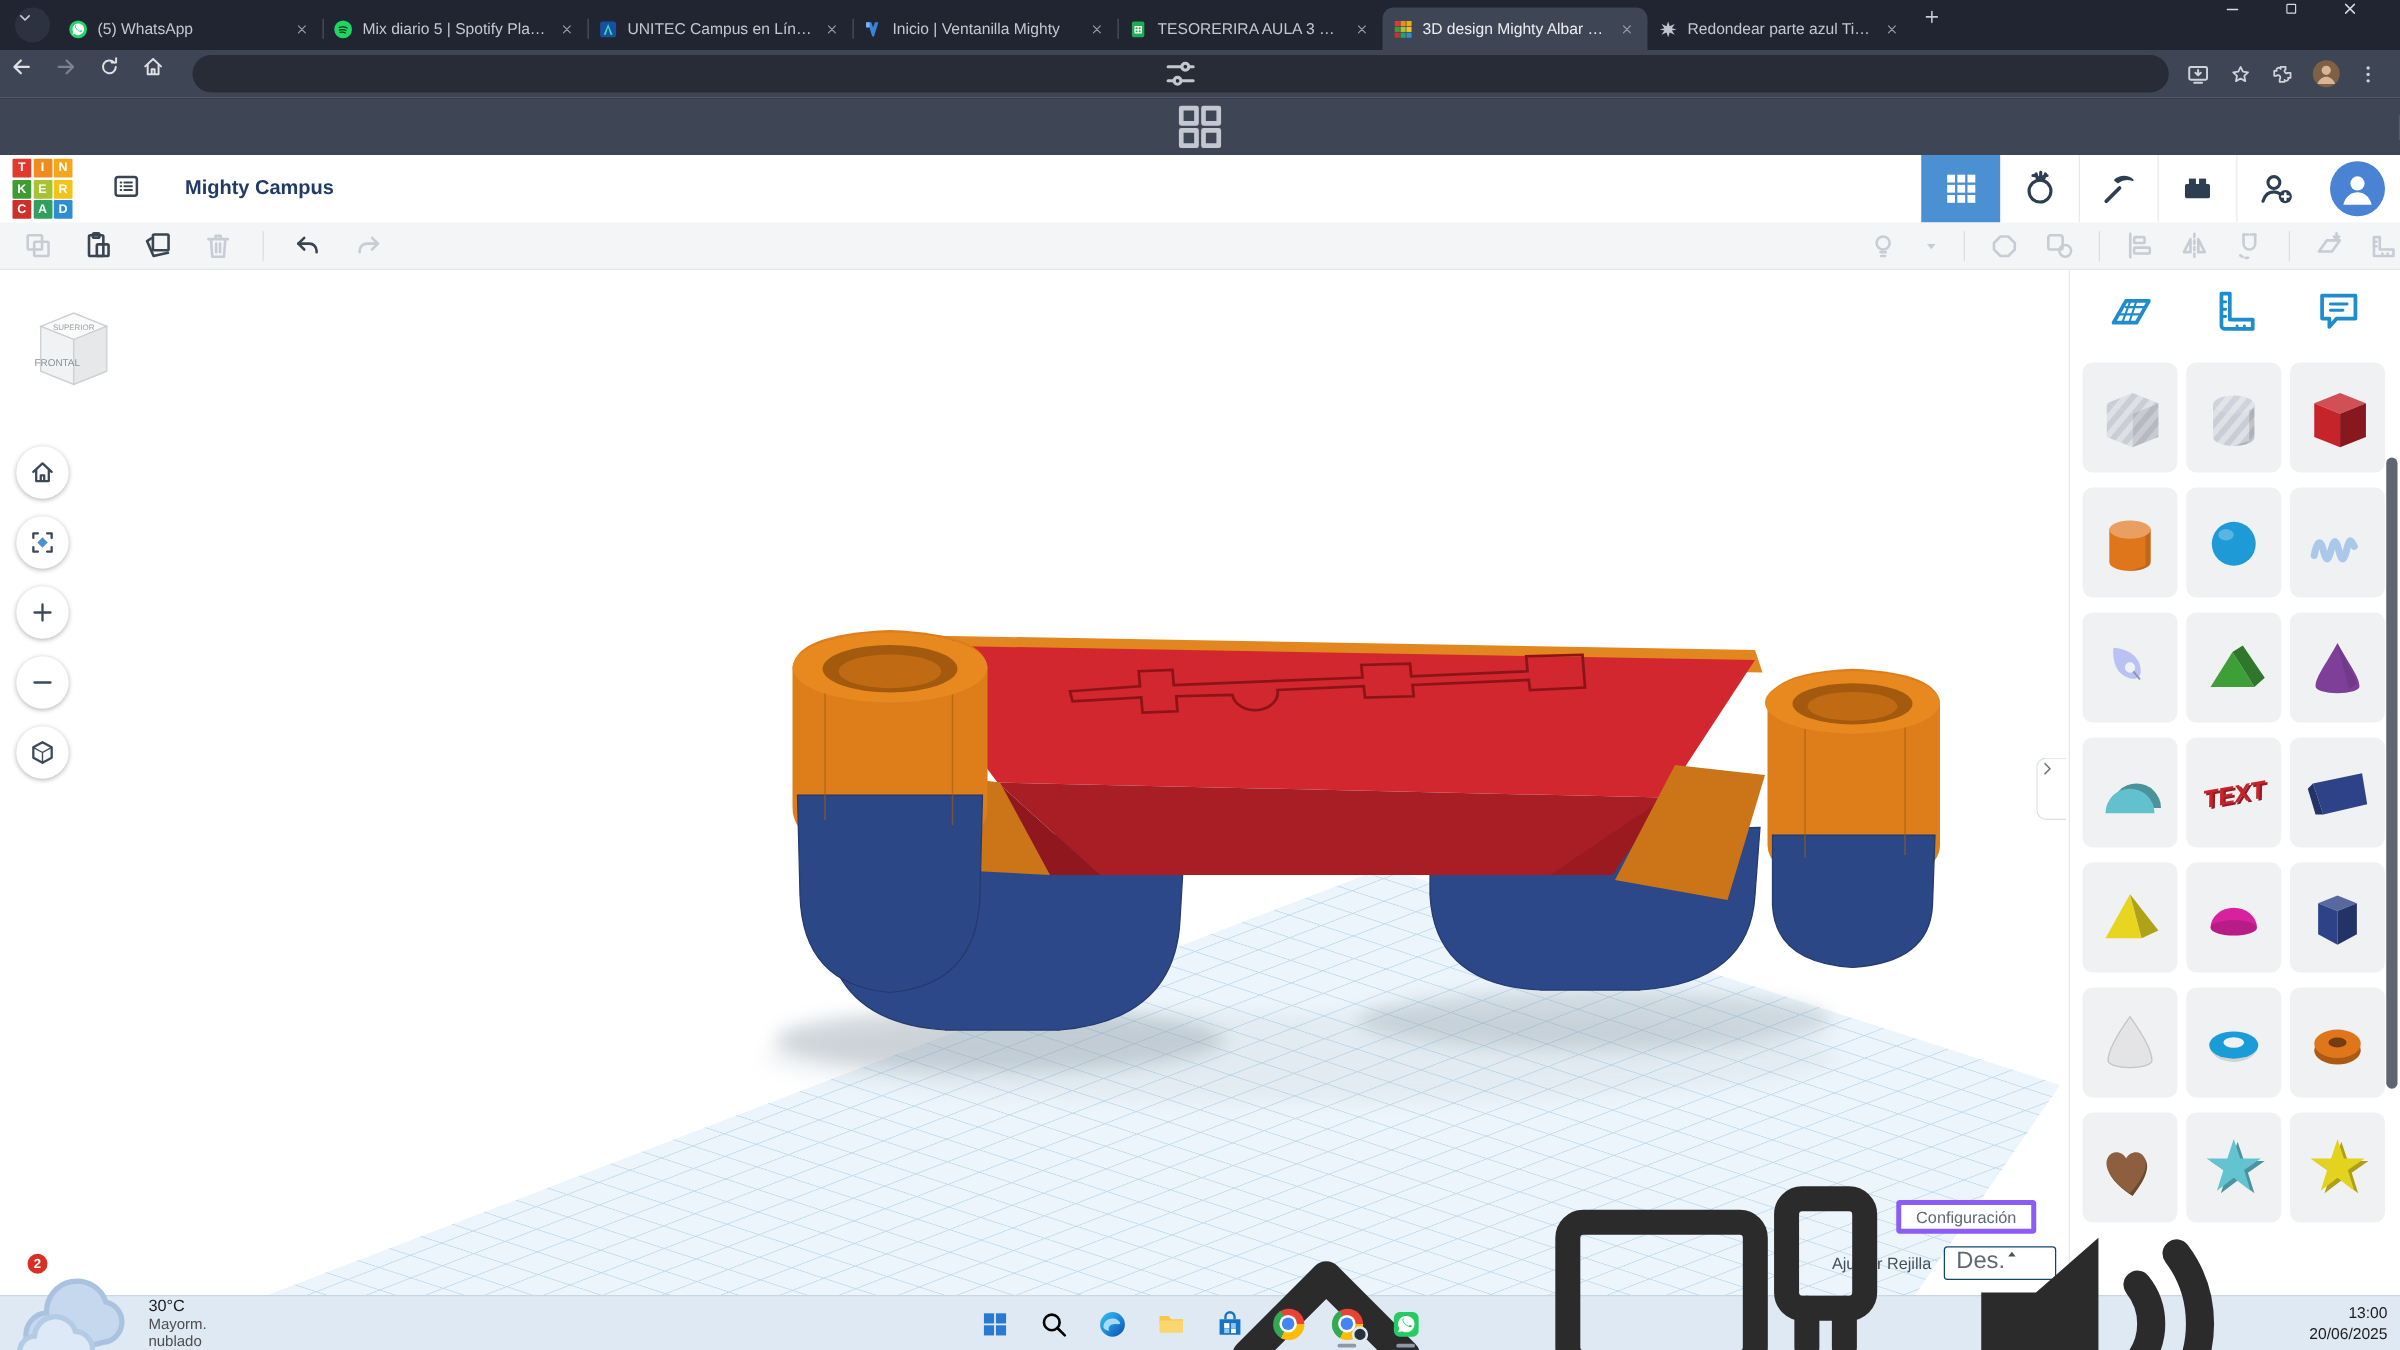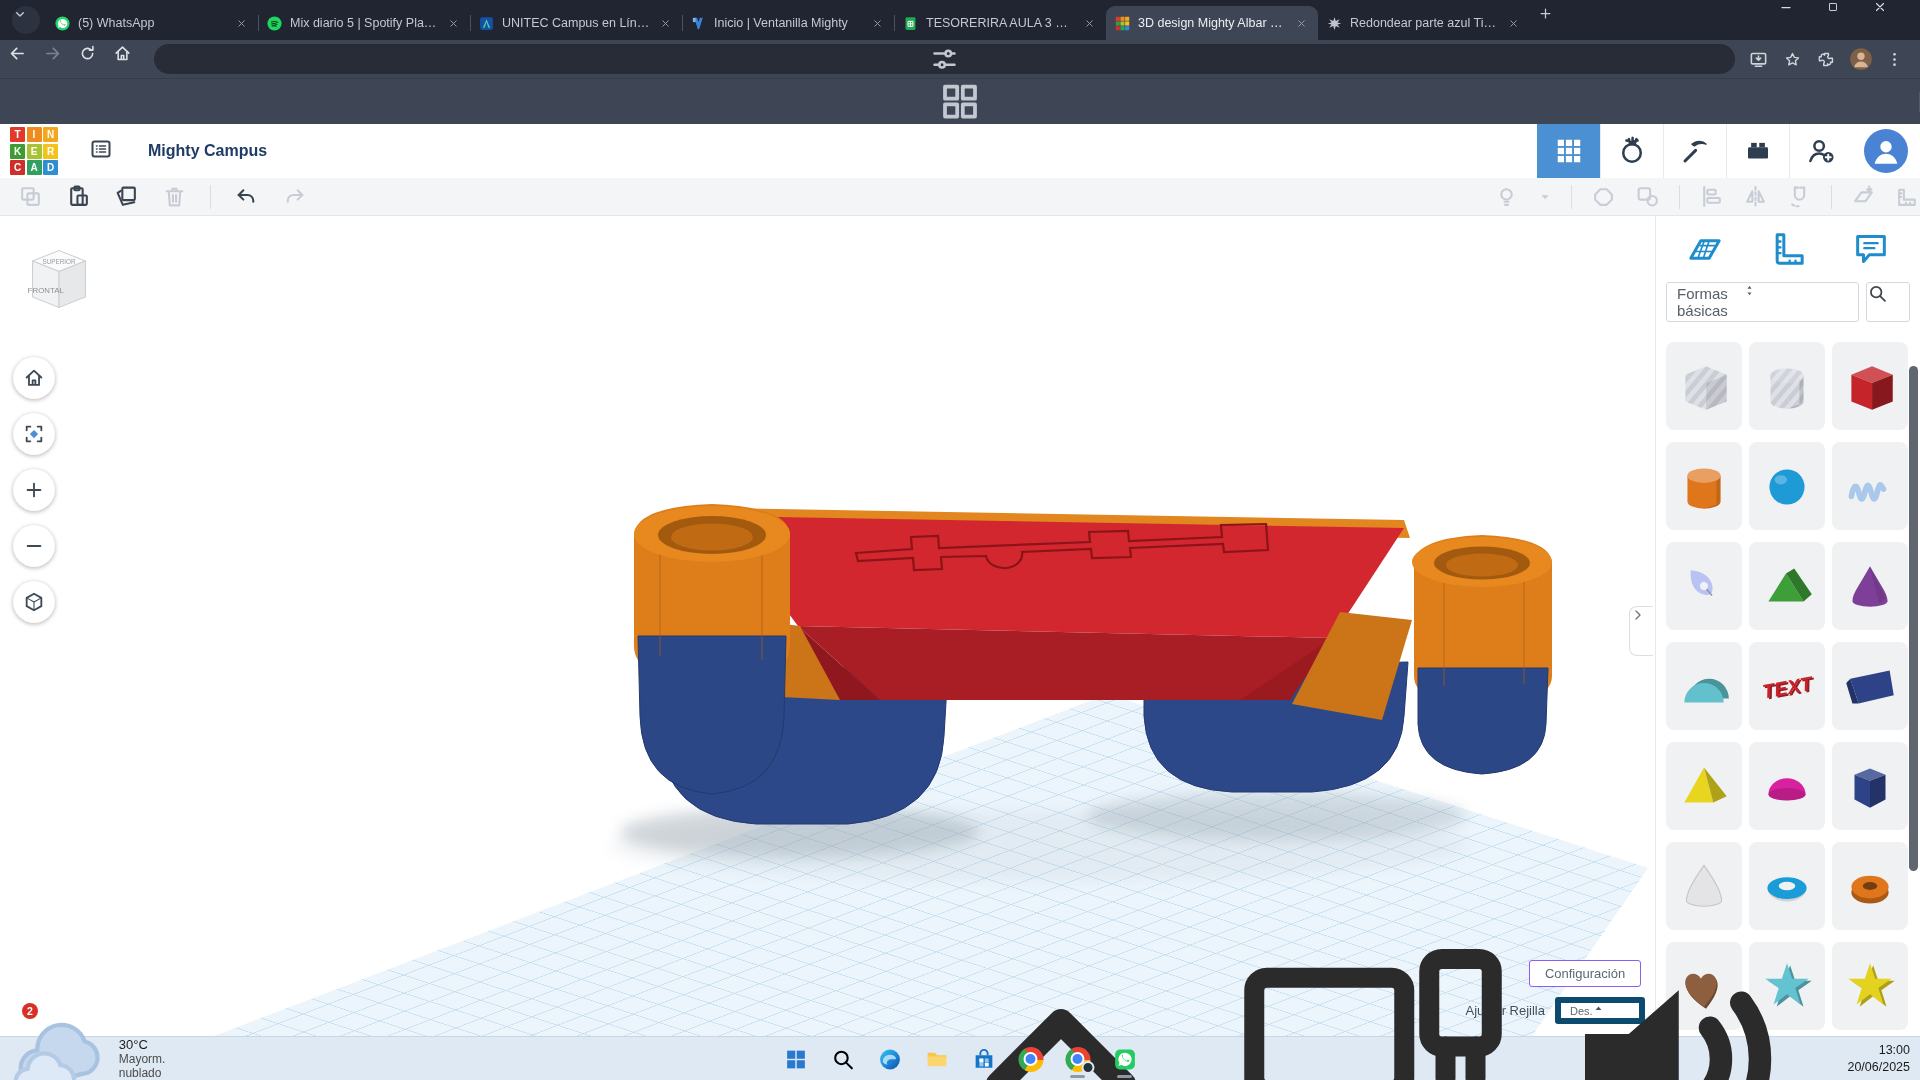--- a/index.html
+++ b/index.html
@@ -71,24 +71,24 @@
   .tbtn{padding:6px 16px;background:#fff;border:1px solid #ccd1d7;border-radius:3px;font-size:15px;color:#47525e}
 
   
   #canvas{position:absolute;top:216px;left:0;width:1655px;height:820px;background:#fff;overflow:hidden}
   #scene{position:absolute;inset:0;width:100%;height:100%}
   #viewcube{position:absolute;left:24px;top:26px;width:70px;height:74px}
   .vcbtn{position:absolute;left:13px;width:42px;height:42px;border-radius:50%;background:#fff;box-shadow:0 1px 4px rgba(0,0,0,.3);color:#3c4a58}
   .vcbtn svg{width:22px;height:22px}
   #collapse{position:absolute;left:1629px;top:390px;width:24px;height:50px;background:#fff;border:1px solid #dcdfe2;border-right:none;border-radius:8px 0 0 8px;color:#6d7680}
   #collapse svg{width:16px;height:16px}
-  #cfgbtn{position:absolute;right:14px;top:744px;width:112px;height:27px;font-size:13px;color:#5d6974;background:#fff;border:1px solid #8b5cf6;border-radius:3px}
+  #cfgbtn{position:absolute;right:26px;top:744px;width:112px;height:27px;font-size:13px;color:#5d6974;background:#fff;border:4px solid #8b5cf6;border-radius:3px}
   #snaprow{position:absolute;right:10px;top:781px;display:flex;align-items:center;gap:10px}
   #snaplabel{font-size:13px;color:#42505c}
-  #snapsel{width:90px;height:27px;display:flex;align-items:center;justify-content:space-between;padding:0 9px;font-size:11px;color:#5d6974;background:#fff;border:6px solid #0c4a6e;border-radius:3px}
+  #snapsel{width:90px;height:27px;display:flex;align-items:flex-start;justify-content:space-between;padding:0 9px;font-size:19px;color:#5d6974;background:#fff;border:1px solid #0c4a6e;border-radius:3px}
   #snapsel svg{width:11px;height:11px;color:#4a5560}
 
   
   #panel{position:absolute;top:216px;right:0;width:265px;height:820px;background:#fff;border-left:1px solid #e6e8ea}
   .ptools{display:flex;justify-content:space-between;padding:12px 28px 0}
   .ptool{width:42px;height:42px;color:#1f8ccc}
   .ptool svg{width:40px;height:40px}
   .selrow{display:flex;gap:7px;margin:12px 10px 0}
   #catsel{flex:1;height:40px;border:1px solid #d6d9dc;border-radius:3px;display:flex;align-items:center;justify-content:space-between;padding:0 10px;font-size:15px;color:#55606a;background:#fff}
   #catsel svg{width:15px;height:15px}
@@ -698,38 +698,20 @@
         </div>
         <div class="ptool cx">
           <div style="width: 40px; height: 40px;">
             <svg viewBox="0 0 24 24" width="100%" height="100%" fill="none" stroke="currentColor" stroke-width="2" stroke-linecap="round" stroke-linejoin="round">
               <path d="M4 4.5h16v11h-9l-3.5 4v-4H4z" stroke-width="1.8"></path>
               <path d="M8 8.5h8M8 11.5h6" stroke-width="1.4"></path>
             </svg>
           </div>
         </div>
       </div>
-    <div class="selrow">
-      <div id="catsel">
-        <span>Formas básicas</span>
-        <span style="display: block; width: 100%; height: 100%;">
-            <svg viewBox="0 0 24 24" width="100%" height="100%" fill="none" stroke="currentColor" stroke-width="2" stroke-linecap="round" stroke-linejoin="round">
-              <path d="M12 4.5l3.2 4.5H8.8zM12 19.5l3.2-4.5H8.8z" fill="currentColor" stroke="none"></path>
-            </svg>
-          </span>
-      </div>
-      <div id="searchbtn" class="cx">
-          <span style="display: block; width: 100%; height: 100%;">
-            <svg viewBox="0 0 24 24" width="100%" height="100%" fill="none" stroke="currentColor" stroke-width="2" stroke-linecap="round" stroke-linejoin="round">
-              <circle cx="10.5" cy="10.5" r="6"></circle>
-              <path d="M15 15l5.5 5.5"></path>
-            </svg>
-          </span>
-        </div>
-    </div>
     <div id="shapes">
         <div class="scell">
           <svg viewBox="0 0 60 60">
             <defs>
               <pattern id="sp0" width="9" height="9" patternUnits="userSpaceOnUse" patternTransform="rotate(40)">
                 <rect width="9" height="9" fill="#c9cdd6"></rect>
                 <rect width="4.5" height="9" fill="#dee0e6"></rect>
               </pattern>
             </defs>
             <polygon points="12,19 32,11 52,19 32,27" fill="url(#sp0)"></polygon>

